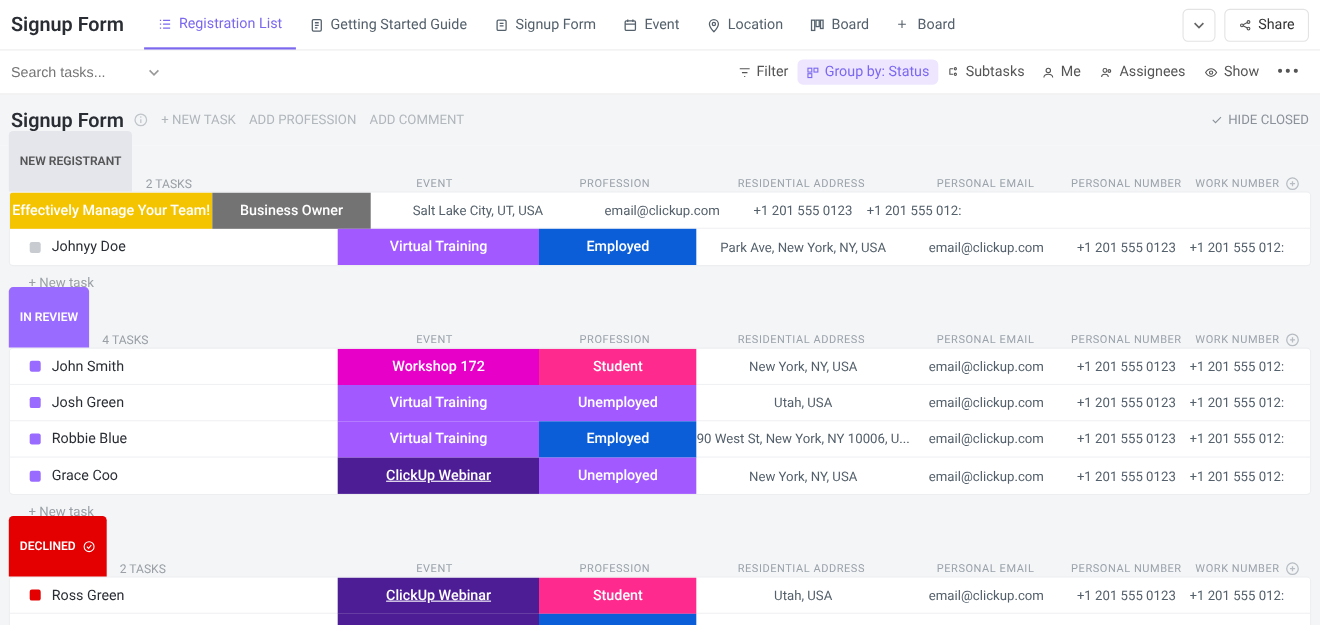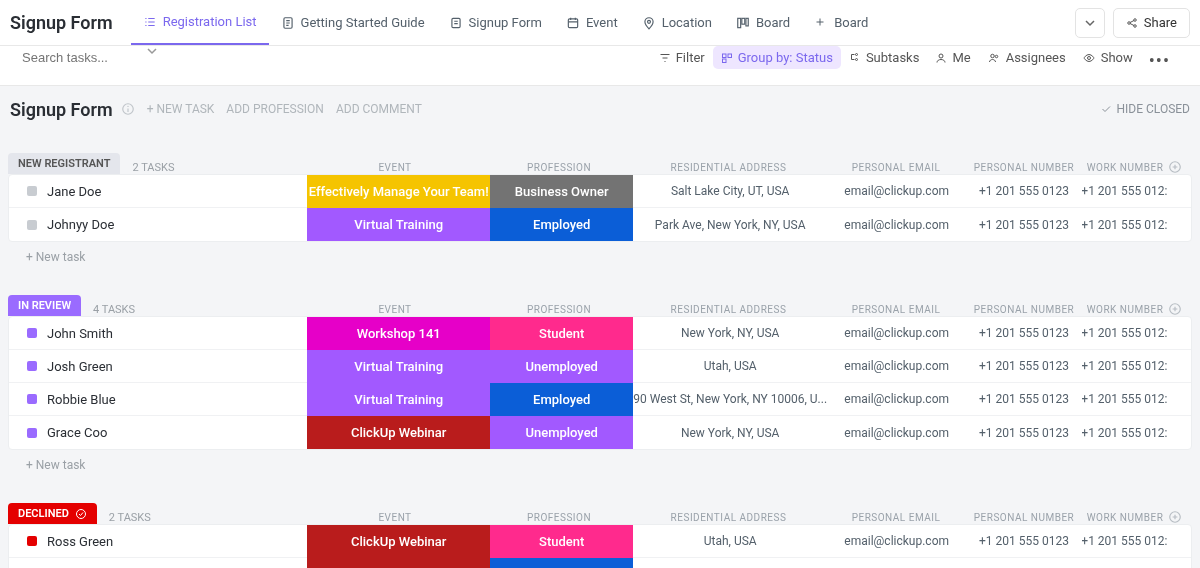--- a/index.html
+++ b/index.html
@@ -7,36 +7,36 @@
   .topbar { display: flex; align-items: center; height: 46px; border-bottom: 1px solid #e8e8e8; padding: 0 10px; }
   .topbar-title { font-size: 18px; font-weight: 600; color: #2a2e34; margin-right: 18px; }
   .views { display: flex; align-items: flex-start; height: 100%; }
   .view-tab { display: flex; align-items: center; height: 100%; padding: 0 12px; color: #54606b; cursor: pointer; gap: 6px; }
   .view-tab.active { color: #7b68ee; border-bottom: 2px solid #7b68ee; }
   .view-tab-icon { width: 14px; height: 14px; display: inline-block; }
   .topbar-spacer { flex: 1; }
   .automate-wrap { display: flex; align-items: center; gap: 8px; }
   .btn { display: inline-flex; align-items: center; gap: 6px; height: 30px; padding: 0 12px; border: 1px solid #e3e3e3; border-radius: 5px; cursor: pointer; background: #fff; color: #333; }
   .caret-wrap { width: 30px; height: 30px; border: 1px solid #e3e3e3; border-radius: 5px; display: flex; align-items: center; justify-content: center; cursor: pointer;}
-  .toolbar { display: flex; align-items: flex-start; height: 40px; border-bottom: 1px solid #e8e8e8; padding: 0 22px; background:#fff;}
+  .toolbar { display: flex; align-items: center; height: 40px; border-bottom: 1px solid #e8e8e8; padding: 0 10px; background:#fff;}
   .search-input { flex: 0 0 auto; border: none; font-size: 13px; color: #888; padding: 4px 0; width: 120px; }
   .toolbar-caret { width:20px; display:flex; justify-content:center; color:#aaa;}
   .toolbar-spacer { flex: 1; }
   .tool { display: flex; align-items: center; gap: 5px; padding: 4px 8px; color: #555; cursor: pointer; border-radius: 5px;}
   .tool.groupby { background: #eee6ff; color: #7b68ee; }
   .more { font-size: 18px; letter-spacing: 1px; color:#555; }
   .suffix-header { display: flex; align-items: center; height: 46px; padding: 0 10px; background:#f4f5f7;}
   .suffix-title { font-size: 18px; font-weight: 600; color: #2a2e34; margin-right: 8px; }
   .gray-pill { color: #b0b6bb; font-size: 12px; margin-left: 12px; cursor: pointer; }
   .suffix-spacer { flex: 1; }
   .hide-closed { color: #8a9199; font-size: 12px; display:flex; align-items:center; gap:5px; cursor:pointer;}
   .list-body { background: #f4f5f7; padding: 8px 0 20px 0; }
   .group { margin: 6px 8px 24px 8px; }
   .group-header { display: flex; align-items: flex-end; height: 28px; }
-  .status-pill { font-size: 11px; font-weight: 600; padding: 4px 10px; border-radius: 4px 4px 0 0; display: inline-flex; align-items: center; gap:6px;}
+  .status-pill { font-size: 11px; font-weight: 600; padding: 21px 10px; border-radius: 4px 4px 0 0; display: inline-flex; align-items: center; gap:6px;}
   .status-newreg { background: #e4e6ec; color: #555; }
   .status-inreview { background: #9a6bff; color: #fff; }
   .status-declined { background: #e40000; color: #fff; }
   .tasks-count { font-size: 11px; color: #9aa0a6; margin-left: 12px; }
   .col-headers { display: flex; align-items: center; flex: 1; }
   .colh { font-size: 10px; letter-spacing: 0.5px; color: #9aa2aa; text-align: center; }
   .c-name { width: 300px; text-align:left; padding-left: 32px;}
   .c-event { width: 184px; }
   .c-prof { width: 144px; }
   .c-addr { width: 195px; }
@@ -53,21 +53,21 @@
   .sq-purple { background: #9a6bff; }
   .sq-red { background: #e40000; }
   .cell-tag { height: 33px; display: flex; align-items: center; justify-content: center; color: #fff; font-size: 13px; font-weight: 500;}
   .cell-text { display: flex; align-items: center; justify-content: center; color: #54606b; font-size: 12px; overflow:hidden; white-space:nowrap; text-overflow:ellipsis; padding:0 4px;}
   .bg-yellow { background: #f5c400; }
   .bg-orange { background: #737373; }
   .bg-purple { background: #a259ff; }
   .bg-blue   { background: #0b5ed7; }
   .bg-magenta{ background: #e600c8; }
   .bg-pink   { background: #ff2a8d; }
-  .bg-teal   { background: #b91c1c; }
+  .bg-teal   { background: #4c1d95; text-decoration: underline; }
   .new-task-inline { font-size: 12px; color: #9aa0a6; padding: 8px 0 0 18px; cursor:pointer;}
   svg { display:block; }
 </style>
 </head>
 <body>
 
 <div class="topbar">
   <div class="topbar-title">Signup Form</div>
   <div class="views" id="views-container">
       <div class="view-tab active">
@@ -245,24 +245,20 @@
           <div class="plus-col">
             <svg width="14" height="14" viewBox="0 0 24 24">
               <circle cx="12" cy="12" r="9" fill="none" stroke="#b7bdc3" stroke-width="2"></circle>
               <path d="M12 8v8M8 12h8" stroke="#b7bdc3" stroke-width="2"></path>
             </svg>
           </div>
         </div>
       </div>
       <div class="rows">
         <div class="row">
-          <div class="row-name c-name">
-            <span class="status-sq sq-grey"></span>
-            <span>Jane Doe</span>
-          </div>
           <div class="cell-tag c-event bg-yellow">Effectively Manage Your Team!</div>
           <div class="cell-tag c-prof bg-orange">Business Owner</div>
           <div class="cell-text c-addr">Salt Lake City, UT, USA</div>
           <div class="cell-text c-email">email@clickup.com</div>
           <div class="cell-text c-pnum">+1 201 555 0123</div>
           <div class="cell-text c-wnum">+1 201 555 012:</div>
           <div class="plus-col"></div>
         </div>
         <div class="row">
           <div class="row-name c-name">
@@ -301,21 +297,21 @@
             </svg>
           </div>
         </div>
       </div>
       <div class="rows">
         <div class="row">
           <div class="row-name c-name">
             <span class="status-sq sq-purple"></span>
             <span>John Smith</span>
           </div>
-          <div class="cell-tag c-event bg-magenta">Workshop 141</div>
+          <div class="cell-tag c-event bg-magenta">Workshop 172</div>
           <div class="cell-tag c-prof bg-pink">Student</div>
           <div class="cell-text c-addr">New York, NY, USA</div>
           <div class="cell-text c-email">email@clickup.com</div>
           <div class="cell-text c-pnum">+1 201 555 0123</div>
           <div class="cell-text c-wnum">+1 201 555 012:</div>
           <div class="plus-col"></div>
         </div>
         <div class="row">
           <div class="row-name c-name">
             <span class="status-sq sq-purple"></span>

